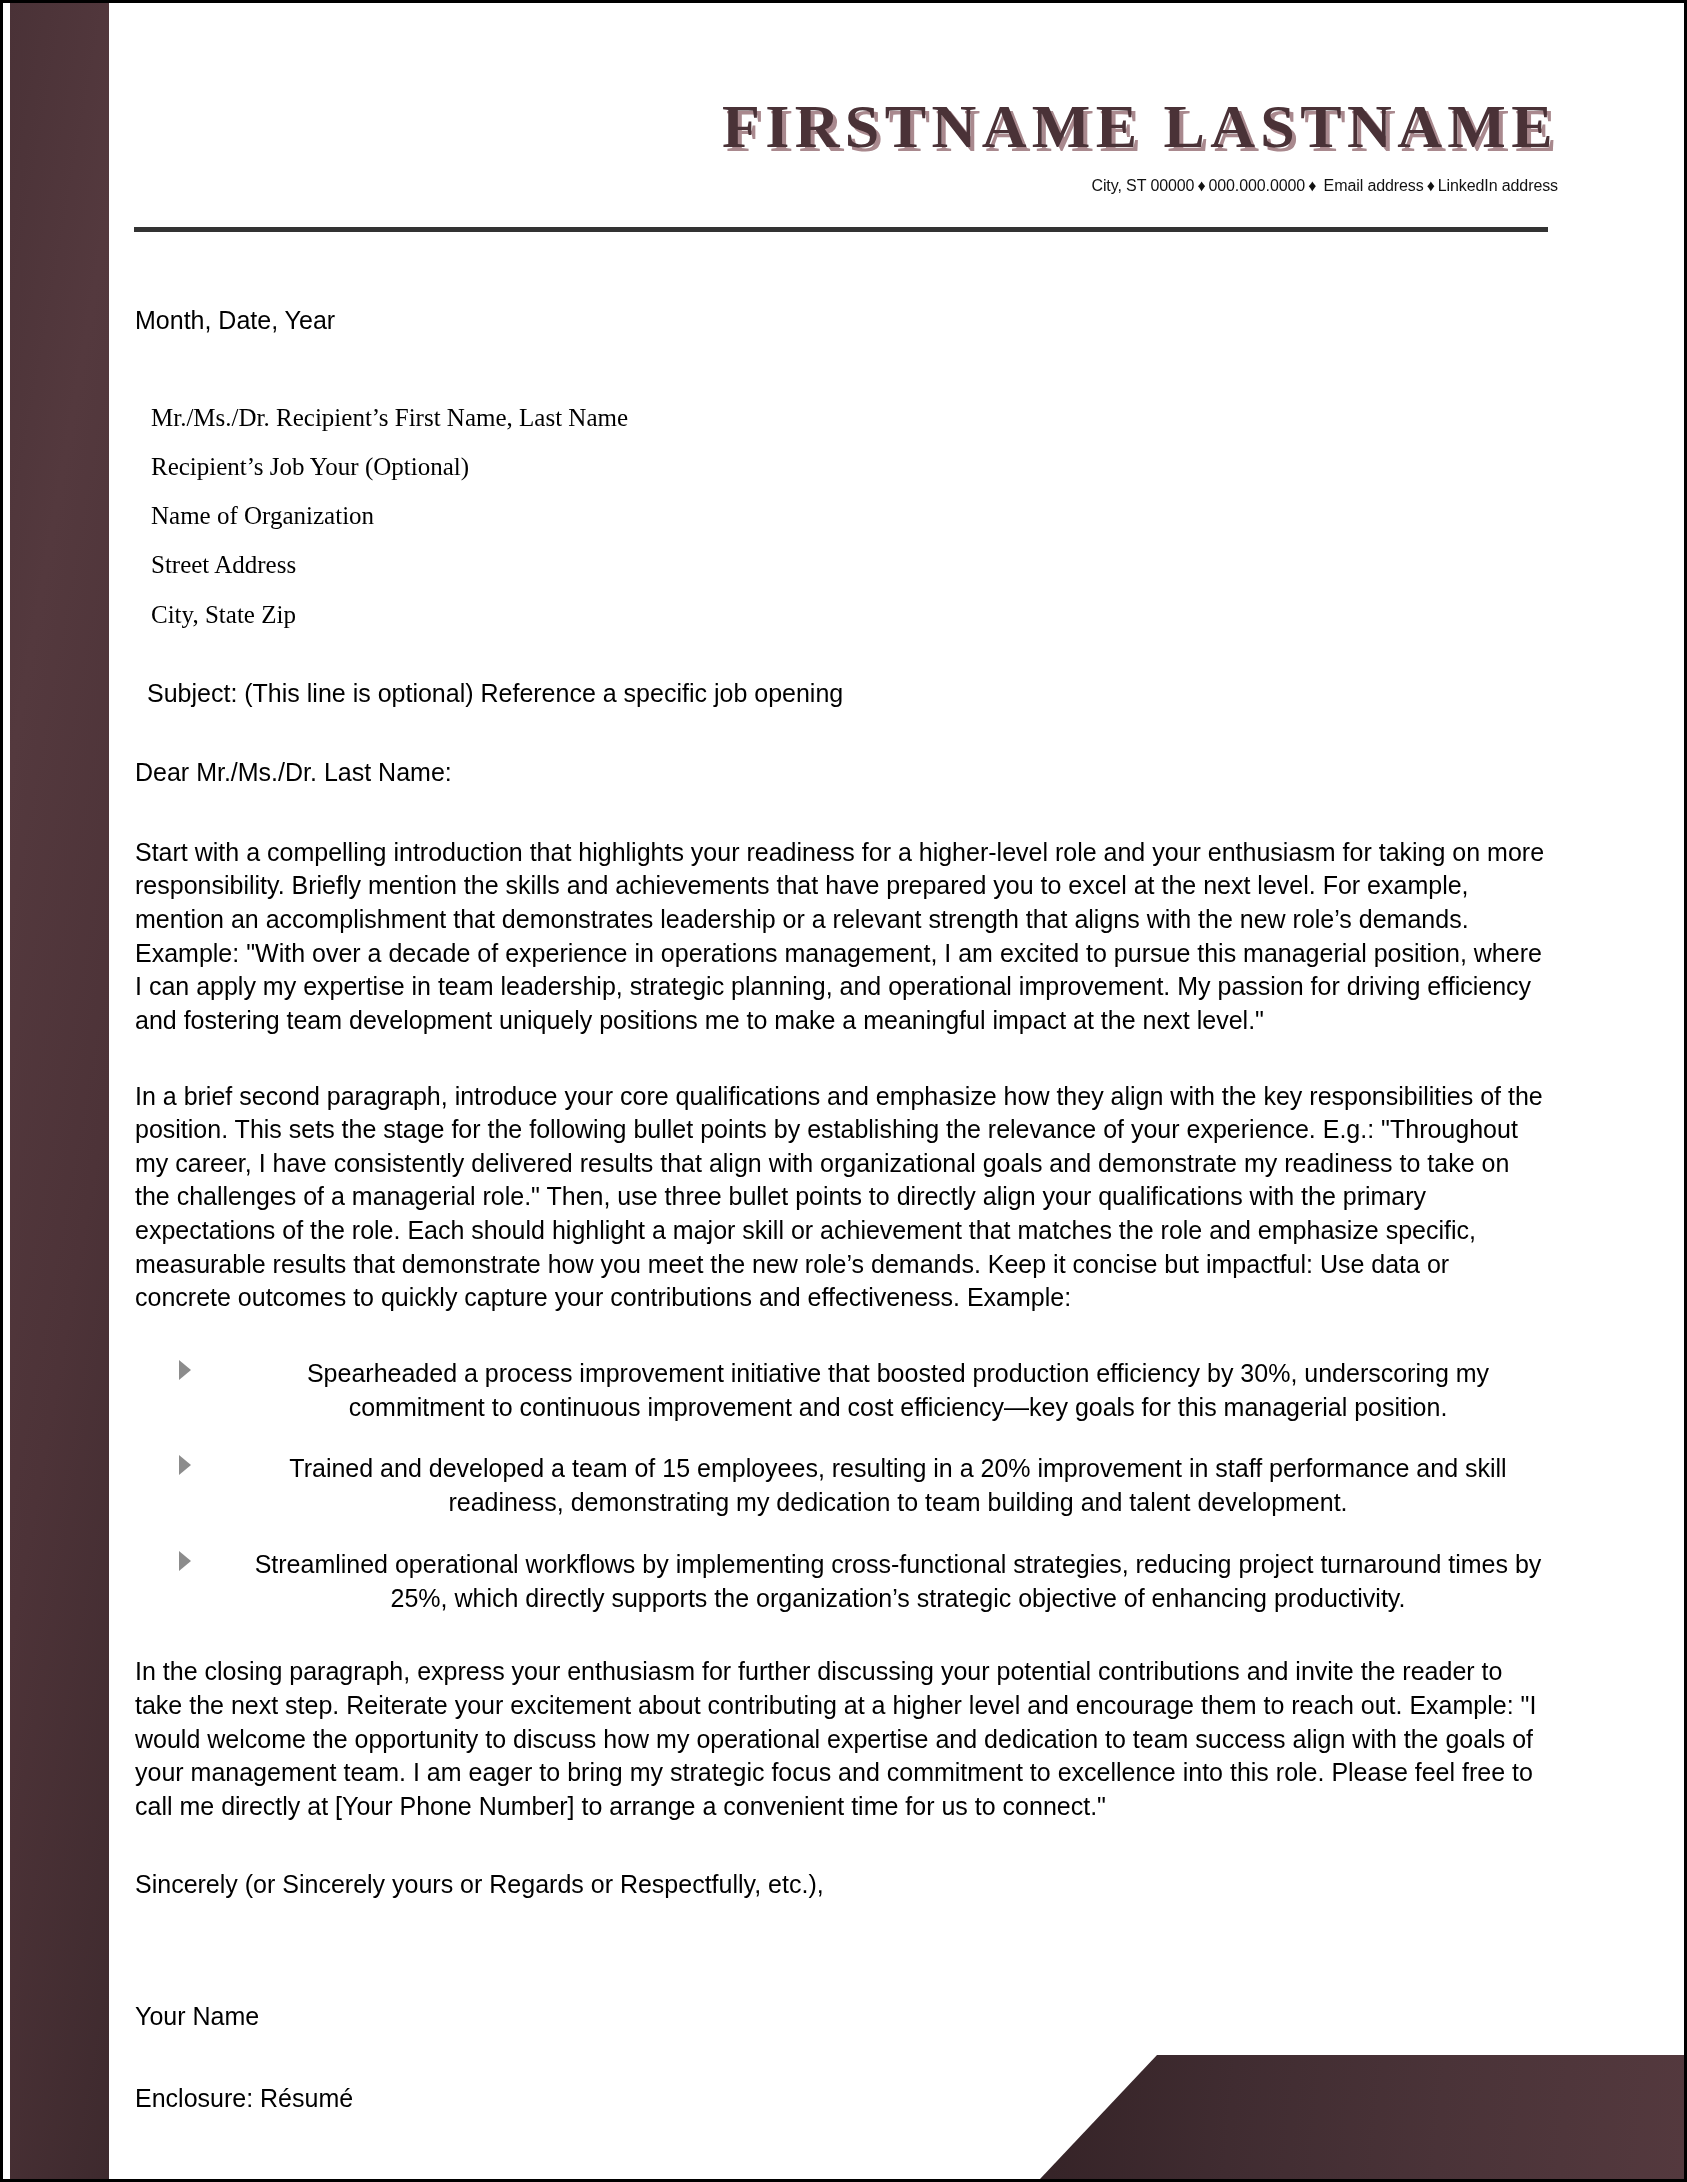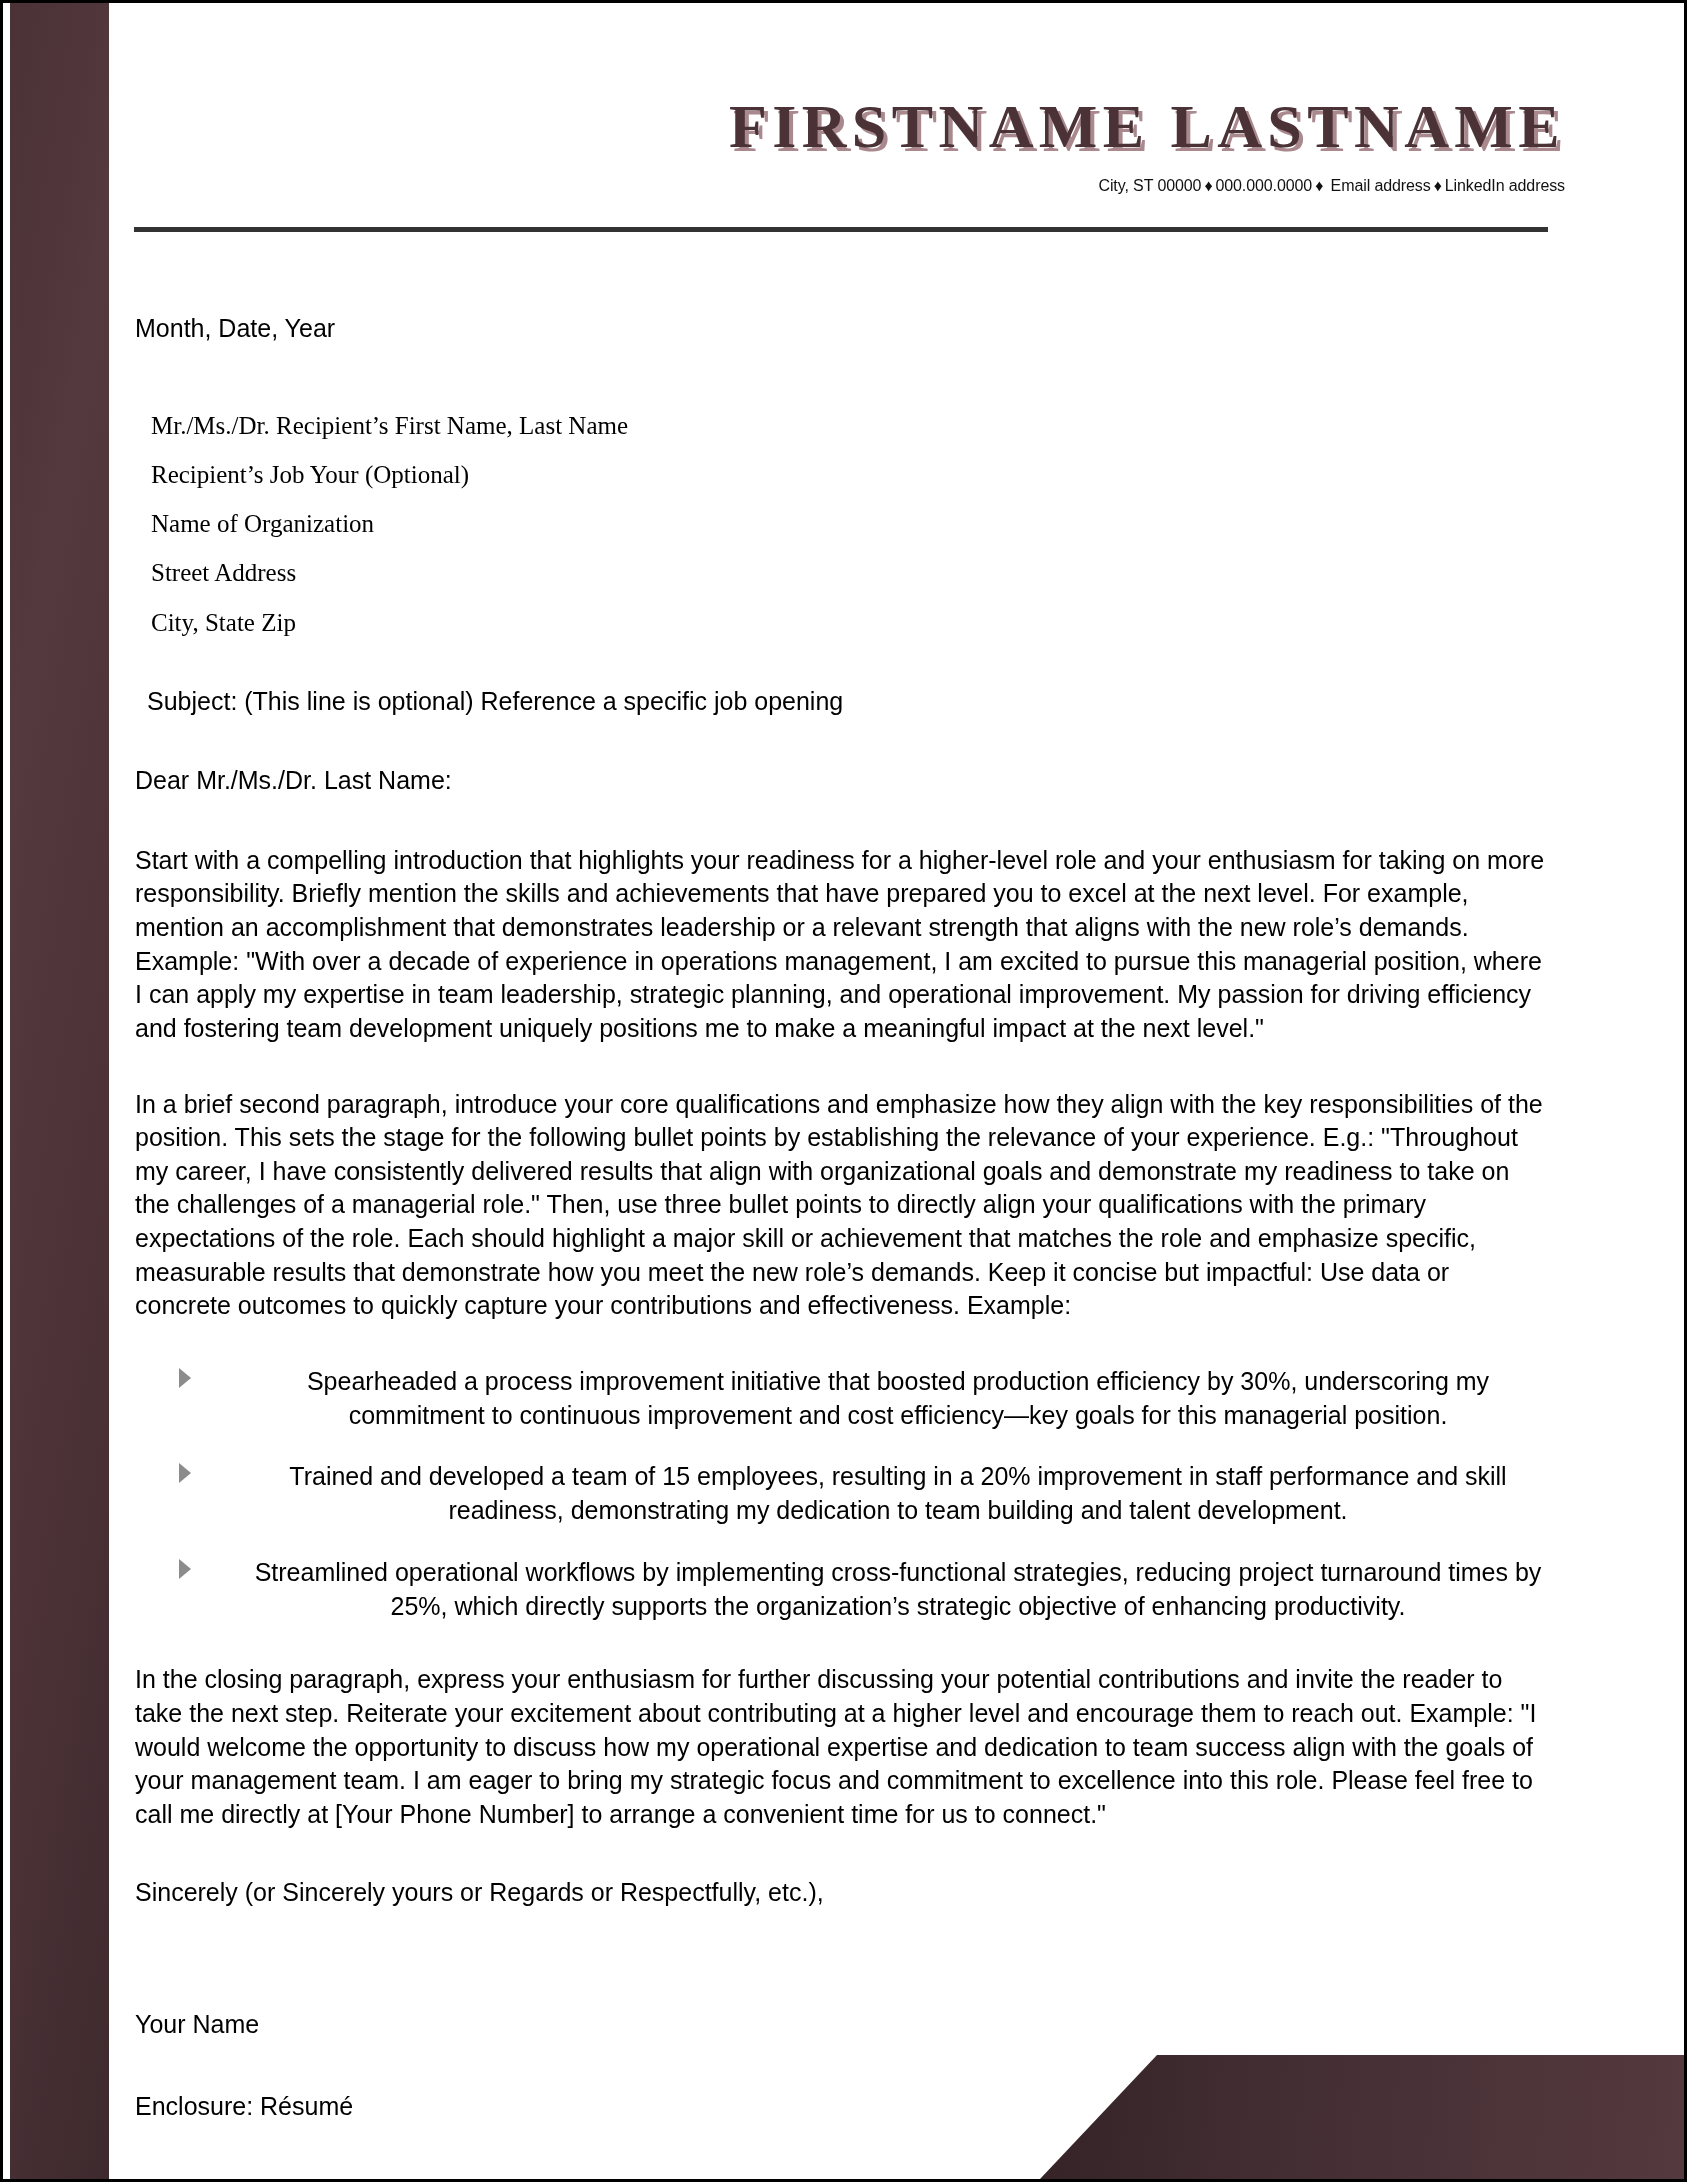--- a/index.html
+++ b/index.html
@@ -47,21 +47,21 @@
     background: linear-gradient(95deg, #352327 0%, #402c31 30%, #4a3338 62%, #54393e 100%);
     clip-path: polygon(117px 0, 644px 0, 644px 124px, 0 124px);
     z-index: 6;
   }
 
   
   .header {
     position: absolute;
     left: 109px;
     top: 0;
-    right: 3px;
+    right: 10px;
     padding-right: 119px;
     text-align: right;
     z-index: 10;
   }
   .name-title {
     margin: 0;
     padding-top: 95px;
     font-family: "Liberation Serif", serif;
     font-size: 62px;
     font-weight: bold;
@@ -89,21 +89,21 @@
     width: 1414px;
     height: 5px;
     background: #333333;
     z-index: 10;
   }
 
   
   .letter {
     position: absolute;
     left: 135px;
-    top: 312px;
+    top: 304px;
     width: 1414px;
     z-index: 10;
     color: #000000;
     font-size: 25px;
     line-height: 1.34;
   }
   .date-line {
     margin: 0 0 63px 0;
   }
   .recipient-block {

